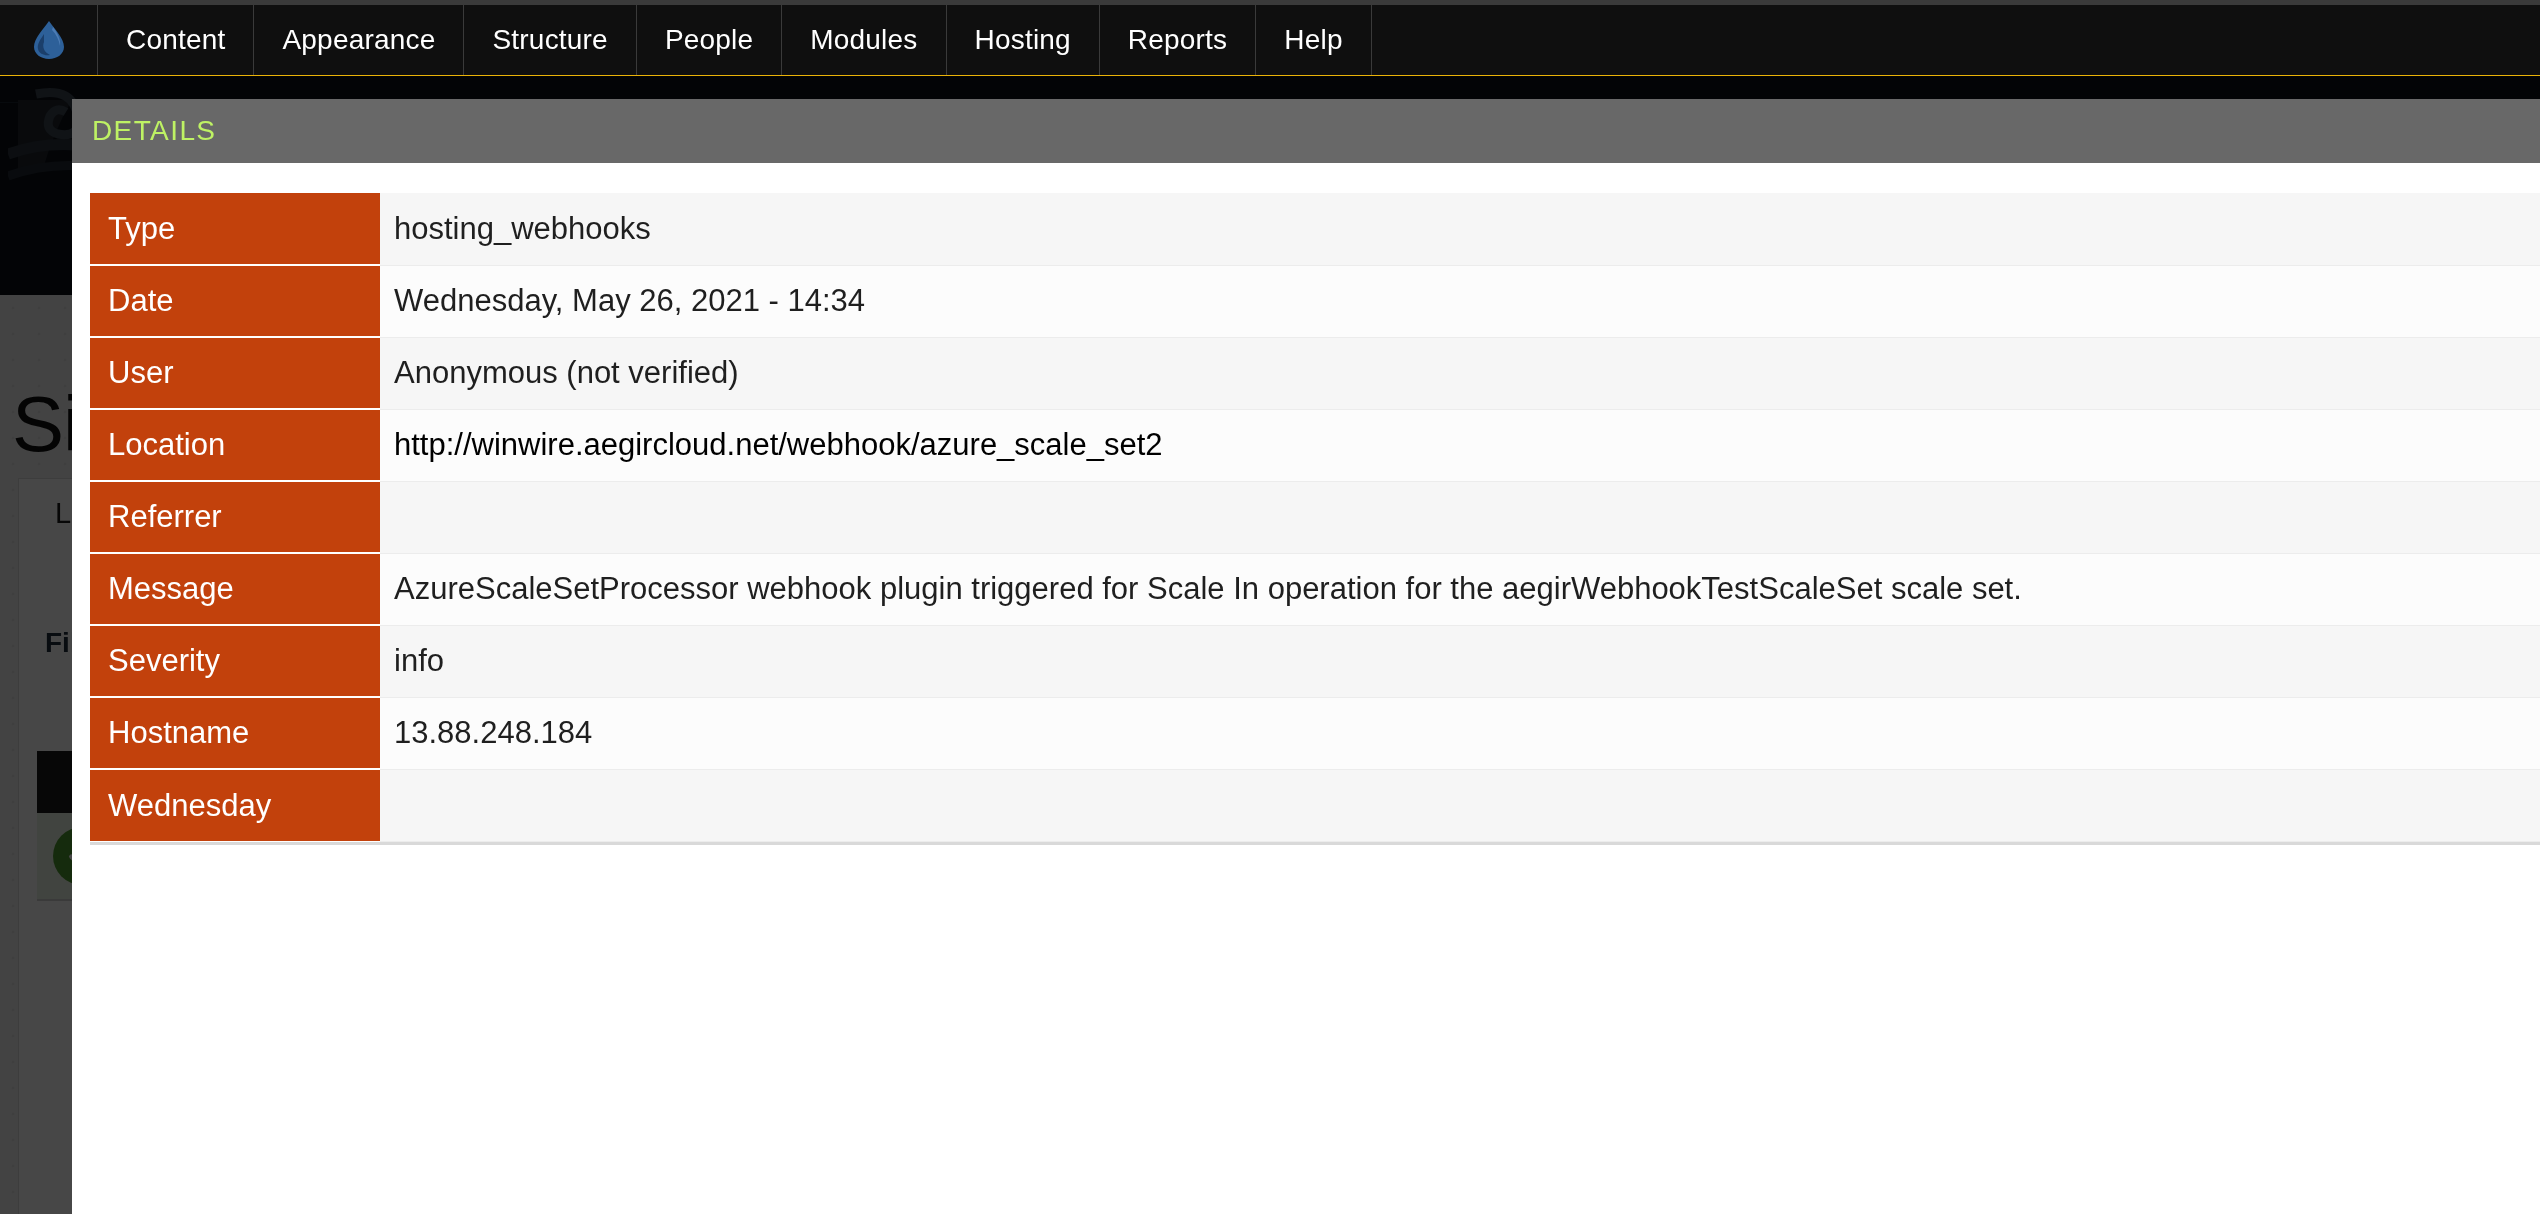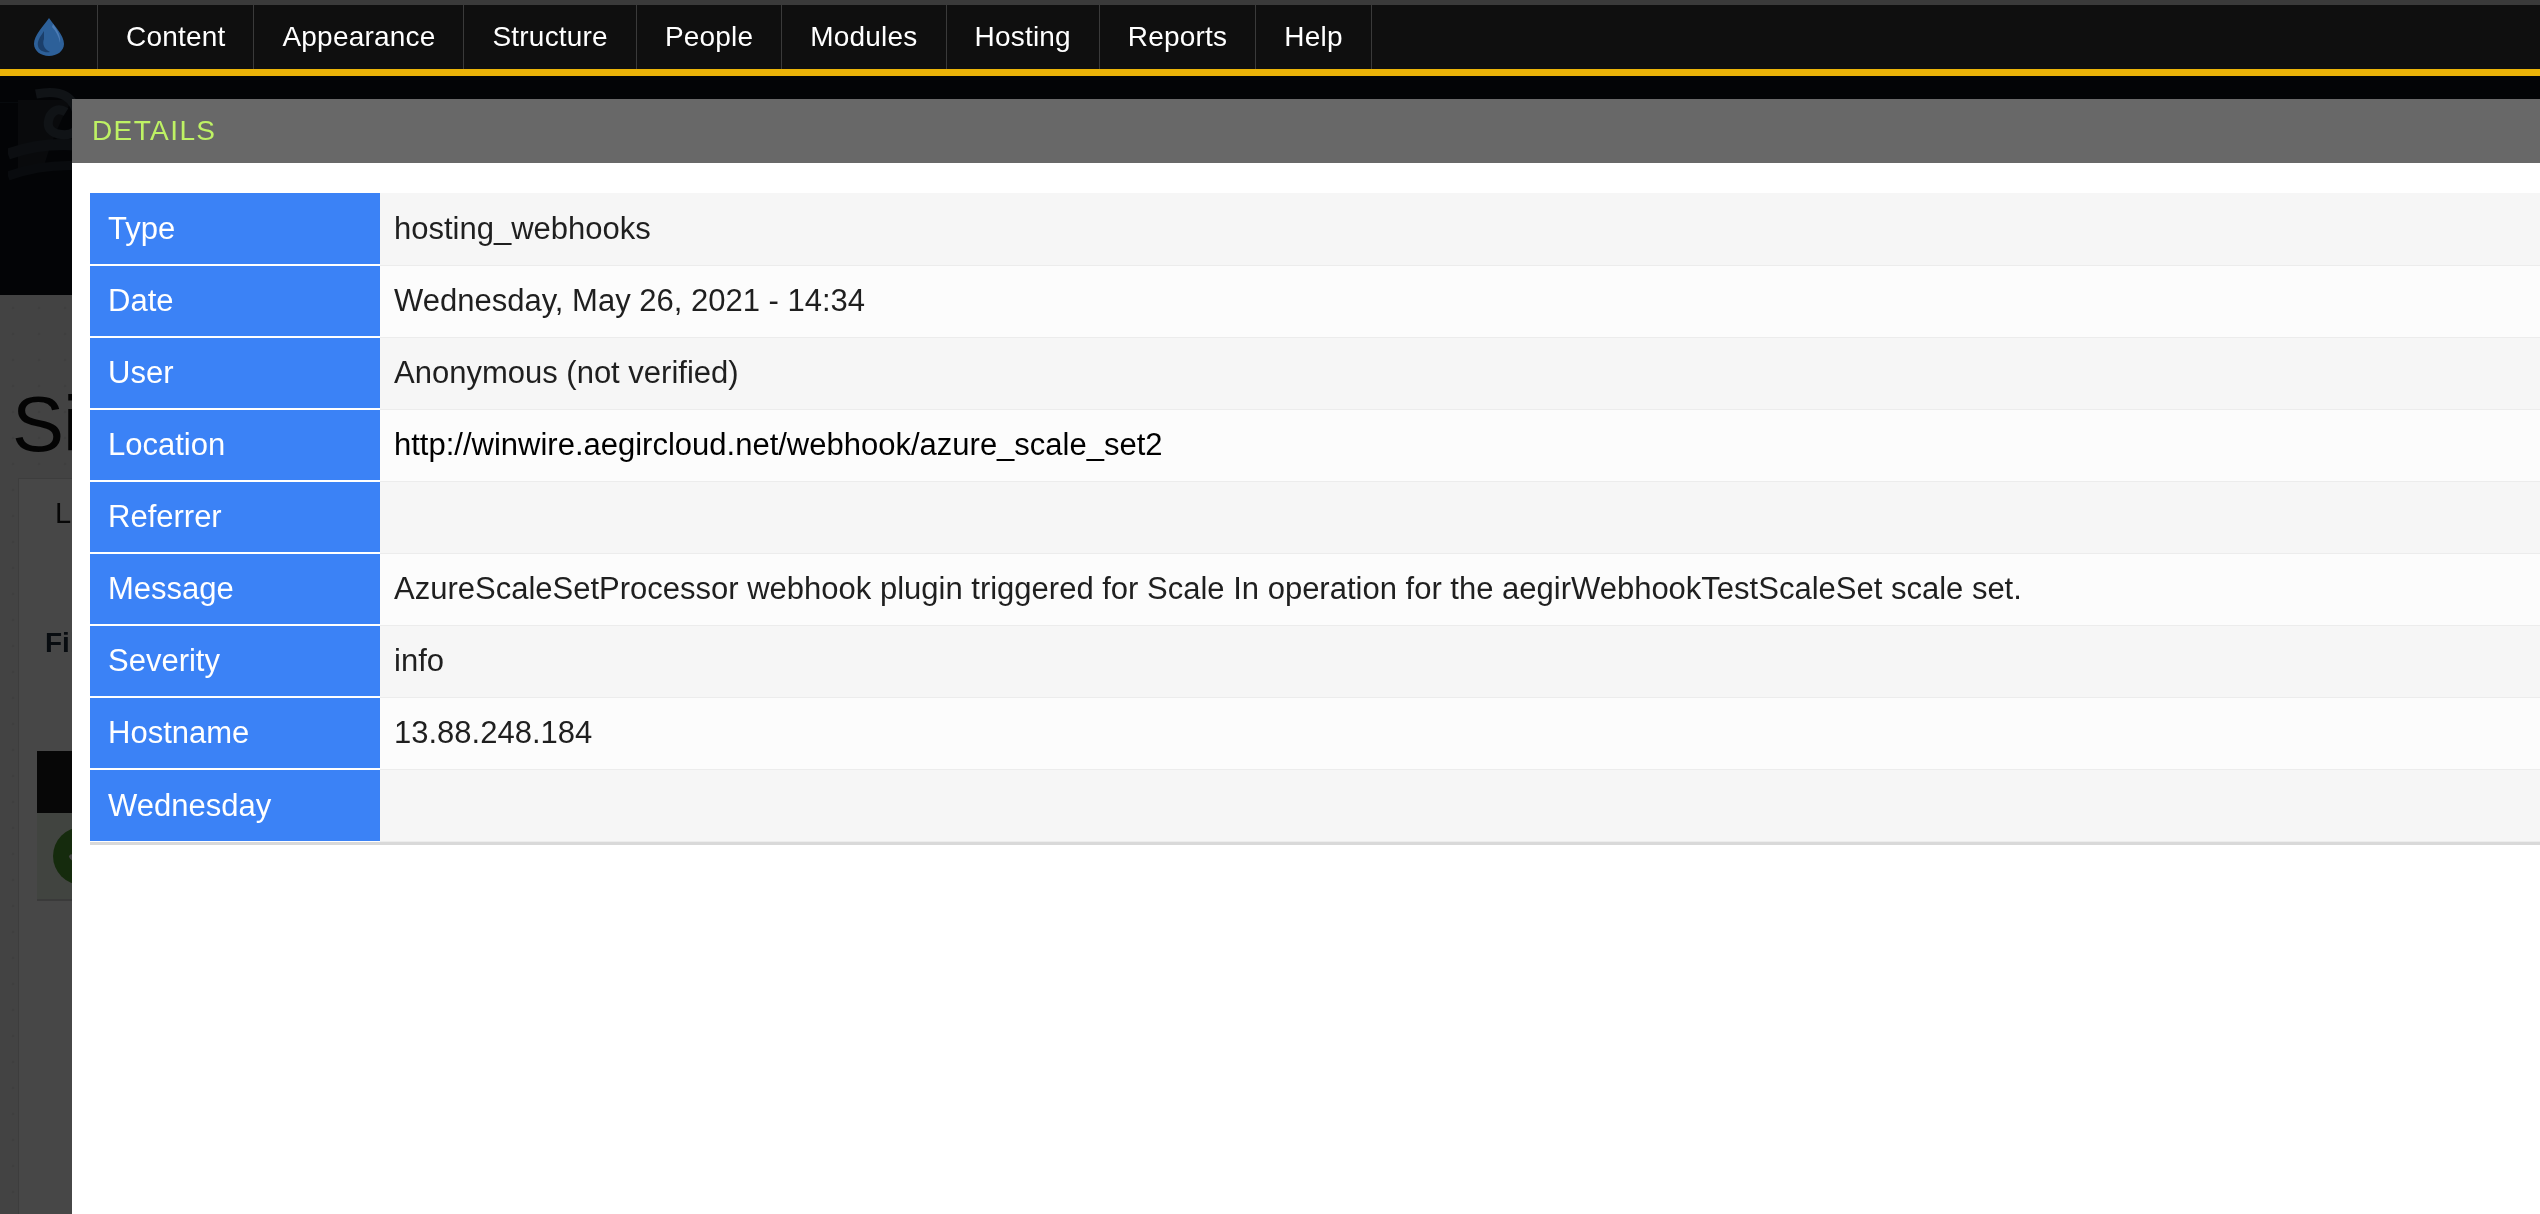--- a/index.html
+++ b/index.html
@@ -20,21 +20,21 @@
     background: #0b0f16;
   }
 
   
   #toolbar {
     position: absolute;
     top: 0; left: 0;
     width: 2540px;
     height: 76px;
     background: #0f0f0f;
-    border-bottom: 7px solid #eab308;
+    border-bottom: 1px solid #eab308;
     display: flex;
     align-items: stretch;
     z-index: 40;
   }
   #toolbar::before {
     content: "";
     position: absolute;
     top: 0; left: 0; right: 0;
     height: 5px;
     background: #3a3a3a;
@@ -226,21 +226,21 @@
     background: #ffffff;
   }
   table.details {
     border-collapse: collapse;
     width: 2520px;
     table-layout: fixed;
   }
   table.details tr { height: 72px; }
   table.details th {
     width: 290px;
-    background: #3b82f6;
+    background: #c2410c;
     color: #ffffff;
     font-size: 31px;
     font-weight: normal;
     text-align: left;
     padding: 0 0 0 18px;
     border-bottom: 2px solid #ffffff;
     vertical-align: middle;
     white-space: nowrap;
   }
   table.details td {

